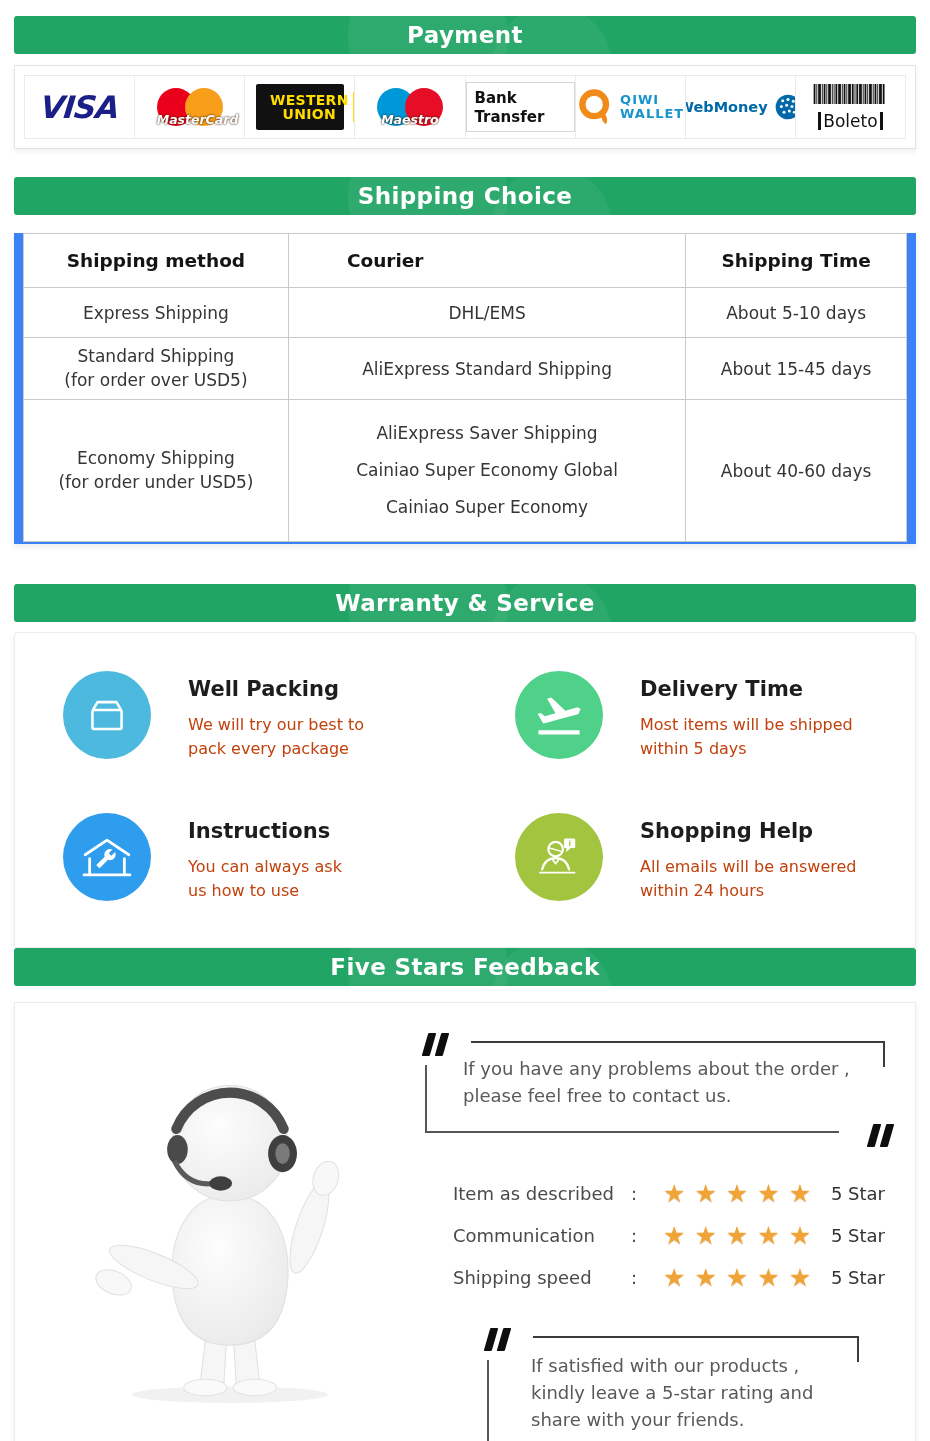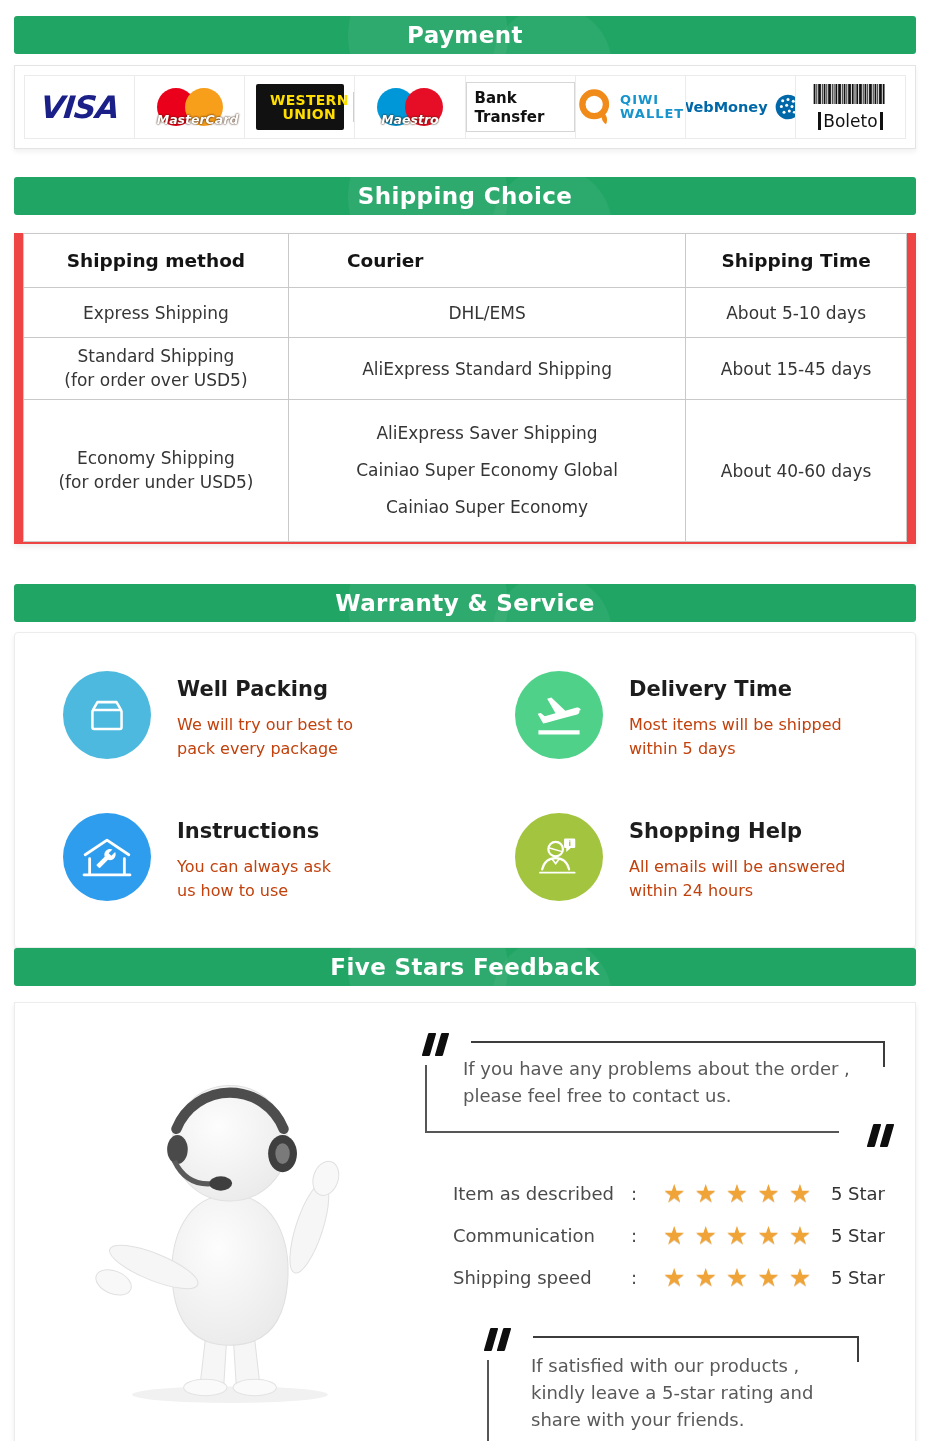--- a/index.html
+++ b/index.html
@@ -43,40 +43,40 @@
   .qiwi-text span { color:#1894cc; font-weight:700; font-size:13px; letter-spacing:1px; }
   .webmoney { display:flex; align-items:center; gap:5px; }
   .webmoney > span { color:#0068a8; font-weight:700; font-size:14.5px; }
   .boleto { display:flex; flex-direction:column; align-items:center; line-height:1; }
   .boleto-text { display:flex; align-items:flex-end; gap:2px; margin-top:8px; }
   .boleto-text .bbar { width:3px; height:18px; background:#111; }
   .boleto-text span.blabel { font-size:17px; color:#111; letter-spacing:0; }
 
   
   .sec-gap1 { margin-top:28px; }
-  .table-card { margin-top:18px; background:#ef4444; box-shadow:0 3px 6px rgba(0,0,0,.07); padding:0 9px 2px; }
+  .table-card { margin-top:18px; background:#3b82f6; box-shadow:0 3px 6px rgba(0,0,0,.07); padding:0 9px 2px; }
   table.ship { width:100%; border-collapse:collapse; background:#fff; }
   table.ship th, table.ship td { border:1px solid #c9c9c9; text-align:center; vertical-align:middle; color:#353535; }
   table.ship th { font-size:18.5px; color:#141414; font-weight:700; height:54px; }
   table.ship th.th-courier { text-align:left; padding-left:58px; }
   td.c-method { width:30%; font-size:17px; }
   td.c-courier { width:45%; font-size:17px; }
   td.c-time { width:25%; font-size:17px; }
   tr.r1 td { height:50px; }
   tr.r2 td { height:62px; }
   tr.r3 td { height:142px; }
   .two-line span { display:block; line-height:1.4; }
   .courier-list div { line-height:1; margin:20px 0; }
 
   
   .sec-gap2 { margin-top:40px; }
   .warranty-card { margin-top:10px; background:#fff; border:1px solid #ececec; border-radius:4px;
                    box-shadow:0 3px 5px rgba(0,0,0,.08); padding:38px 30px 44px 48px;
                    display:grid; grid-template-columns:452px 1fr; row-gap:52px; }
-  .w-item { display:flex; gap:26px; align-items:flex-start; }
+  .w-item { display:flex; gap:37px; align-items:flex-start; }
   .w-icon { width:88px; height:88px; border-radius:50%; flex:0 0 88px; display:flex; align-items:center; justify-content:center; }
   .w-icon.blue1 { background:#4db9de; }
   .w-icon.green1 { background:#4fd189; }
   .w-icon.blue2 { background:#2e9ded; }
   .w-icon.green2 { background:#a3c43e; }
   .w-text h3 { font-size:21px; color:#1d1d1d; font-weight:700; margin:6px 0 12px; }
   .w-text p { font-size:16px; color:#c2410c; line-height:1.5; }
 
   
   .sec-gap3 { }

